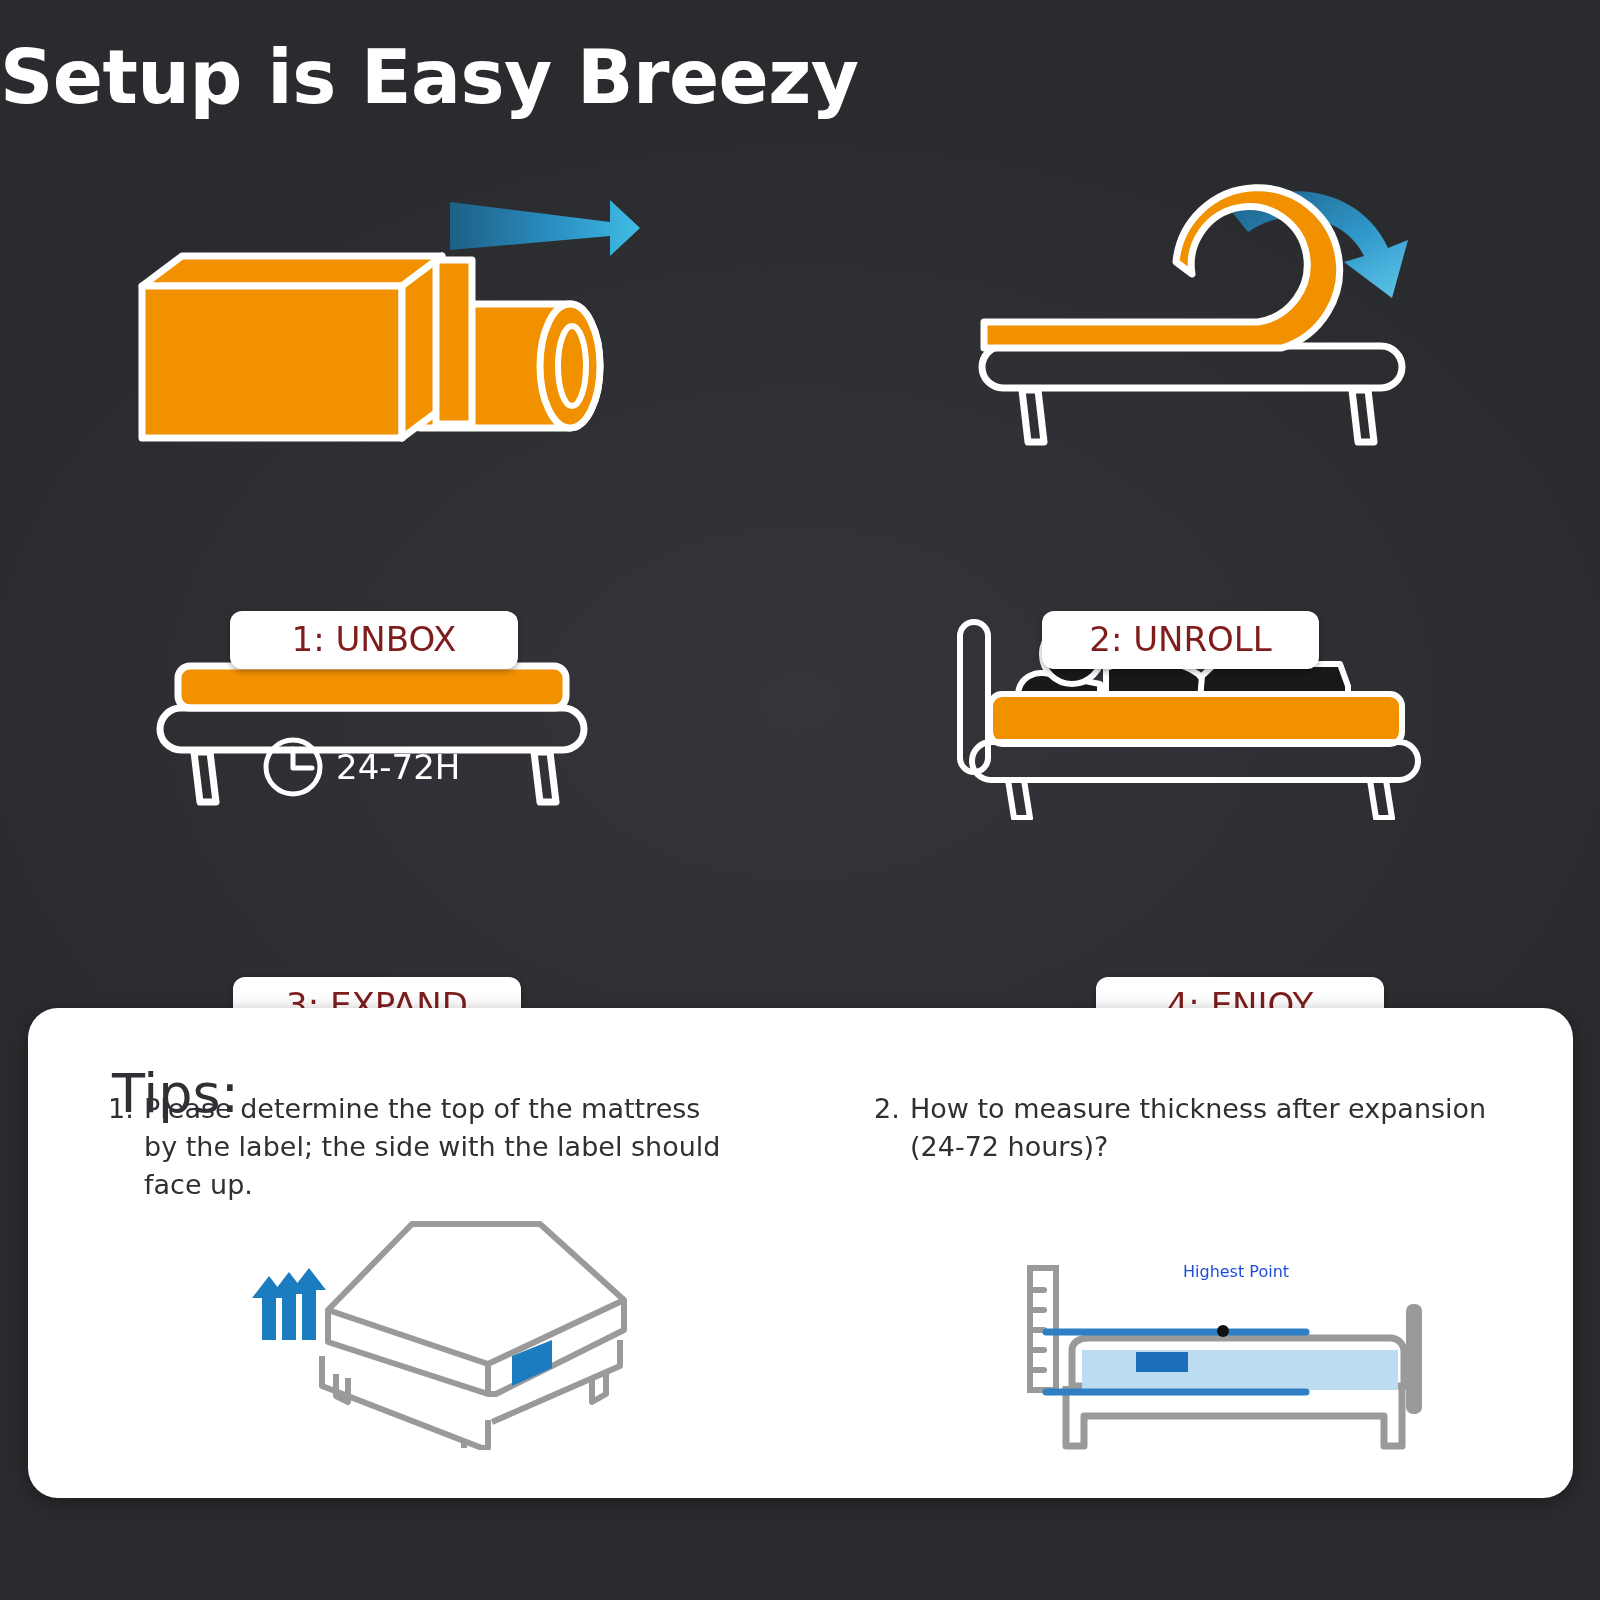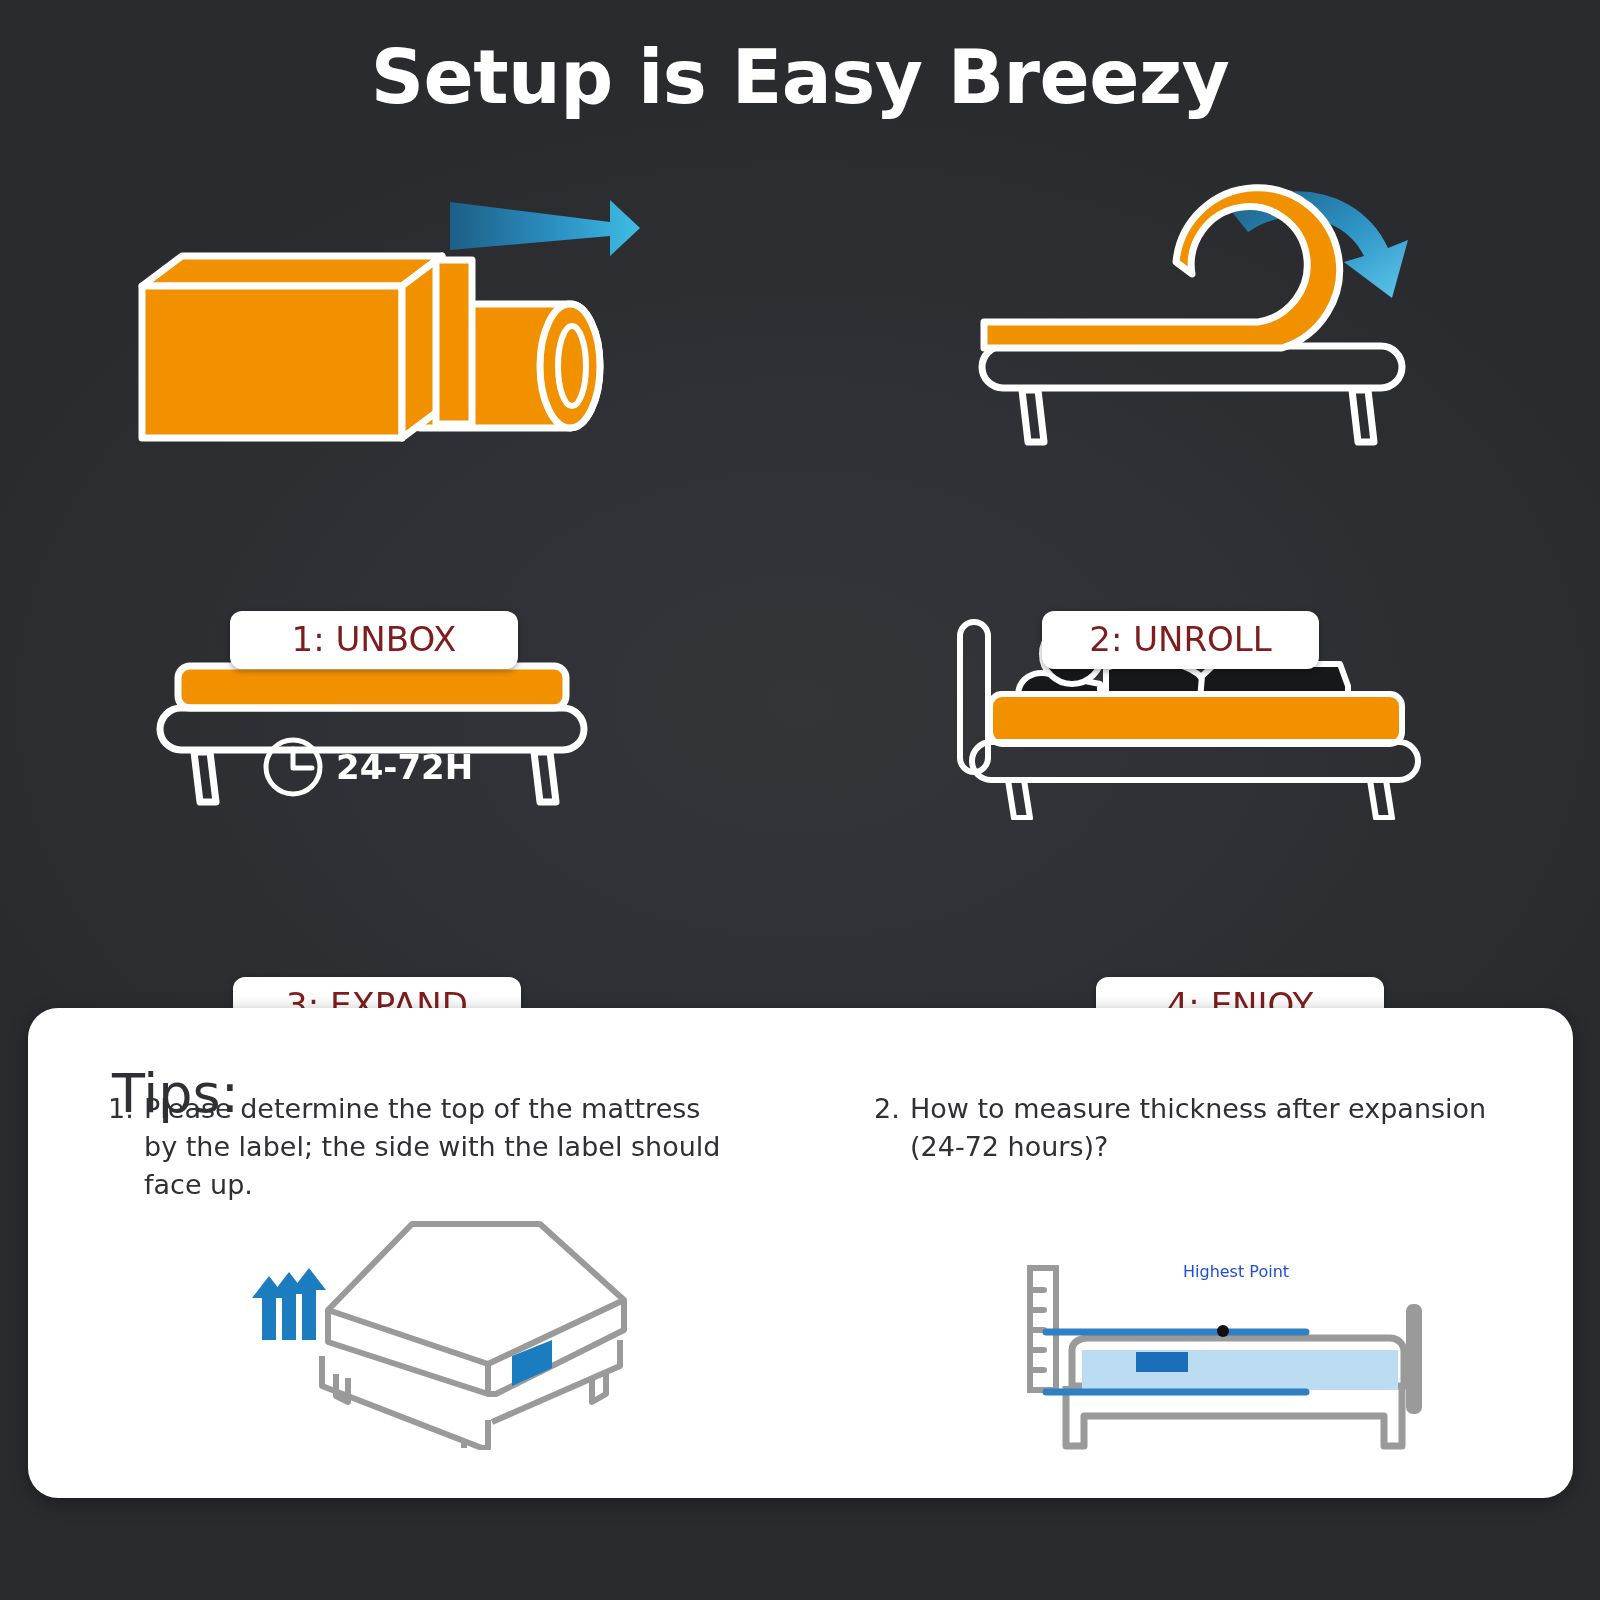--- a/index.html
+++ b/index.html
@@ -10,21 +10,21 @@
     overflow:hidden;
   }
   .page{
     position:relative;width:1600px;height:1600px;
     background:
       radial-gradient(ellipse 900px 620px at 50% 44%, #343539 0%, #303136 45%, #2a2b2e 100%);
   }
   
   .title{
     position:absolute;top:34px;left:0;width:1600px;
-    text-align:center;
+    text-align:left;
     color:#ffffff;
     font-size:74px;
     font-weight:bold;
     letter-spacing:-0.5px;
     font-family:"DejaVu Sans", sans-serif;
   }
   
   .steps{
     position:absolute;top:150px;left:0;width:1600px;height:820px;
   }
@@ -40,21 +40,21 @@
     box-shadow:0 2px 6px rgba(0,0,0,.35);
     font-family:"DejaVu Sans", sans-serif;
   }
   .pill-1{left:230px;top:461px;width:288px;}
   .pill-2{left:1042px;top:461px;width:277px;}
   .pill-3{left:233px;top:827px;width:288px;}
   .pill-4{left:1096px;top:827px;width:288px;}
 
   .clockwrap{
     position:absolute;left:262px;top:586px;
-    display:flex;align-items:center;gap:12px;font-weight:bold;
+    display:flex;align-items:center;gap:12px;
   }
   .clocktext{
     color:#ffffff;font-size:34px;
     font-family:"DejaVu Sans", sans-serif;
   }
   
   .card{
     position:absolute;left:28px;top:1008px;
     width:1545px;height:490px;
     background:#ffffff;

